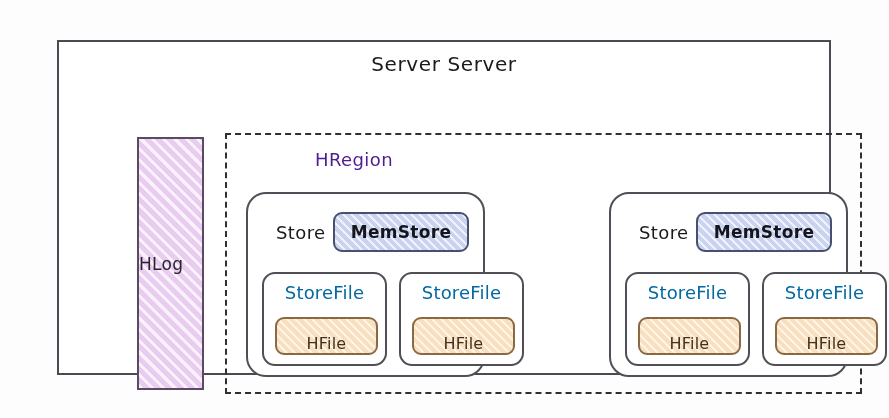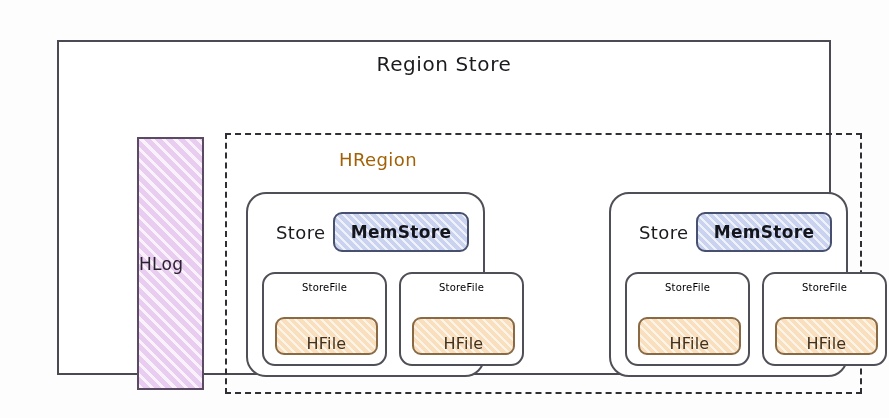--- a/index.html
+++ b/index.html
@@ -82,23 +82,22 @@
     height: 261px;
     border: 2px dashed #2f2f35;
     box-sizing: border-box;
     background: transparent;
   }
   .hregion-title {
     position: absolute;
     left: 88px;
     top: 14px;
     font-size: 18px;
-    color: #a16207;
+    color: #4c1d95;
     letter-spacing: 0.4px;
-    margin-left: 24px;
   }
 
   
   .store-row {
     position: absolute;
     left: 19px;
     top: 57px;
     width: 602px;
     height: 185px;
     display: flex;
@@ -172,22 +171,22 @@
     border-radius: 13px;
     background: #ffffff;
     box-sizing: border-box;
   }
   .storefile-label {
     position: absolute;
     left: 0;
     top: 8px;
     width: 100%;
     text-align: center;
-    font-size: 10px;
-    color: #000000;
+    font-size: 18px;
+    color: #0369a1;
     letter-spacing: 0.2px;
   }
 
   
   .hfile {
     position: absolute;
     left: 11px;
     bottom: 9px;
     width: 103px;
     height: 38px;
@@ -212,21 +211,21 @@
     letter-spacing: 0.2px;
   }
 </style>
 </head>
 <body>
 
 <div id="canvas">
 
   <div class="region-server">
 
-    <div class="region-server-title">Region Store</div>
+    <div class="region-server-title">Server Server</div>
 
     <div class="hlog">
       <span class="hlog-label">HLog</span>
     </div>
 
     <div class="hregion">
 
       <div class="hregion-title">HRegion</div>
 
       <div class="store-row">

